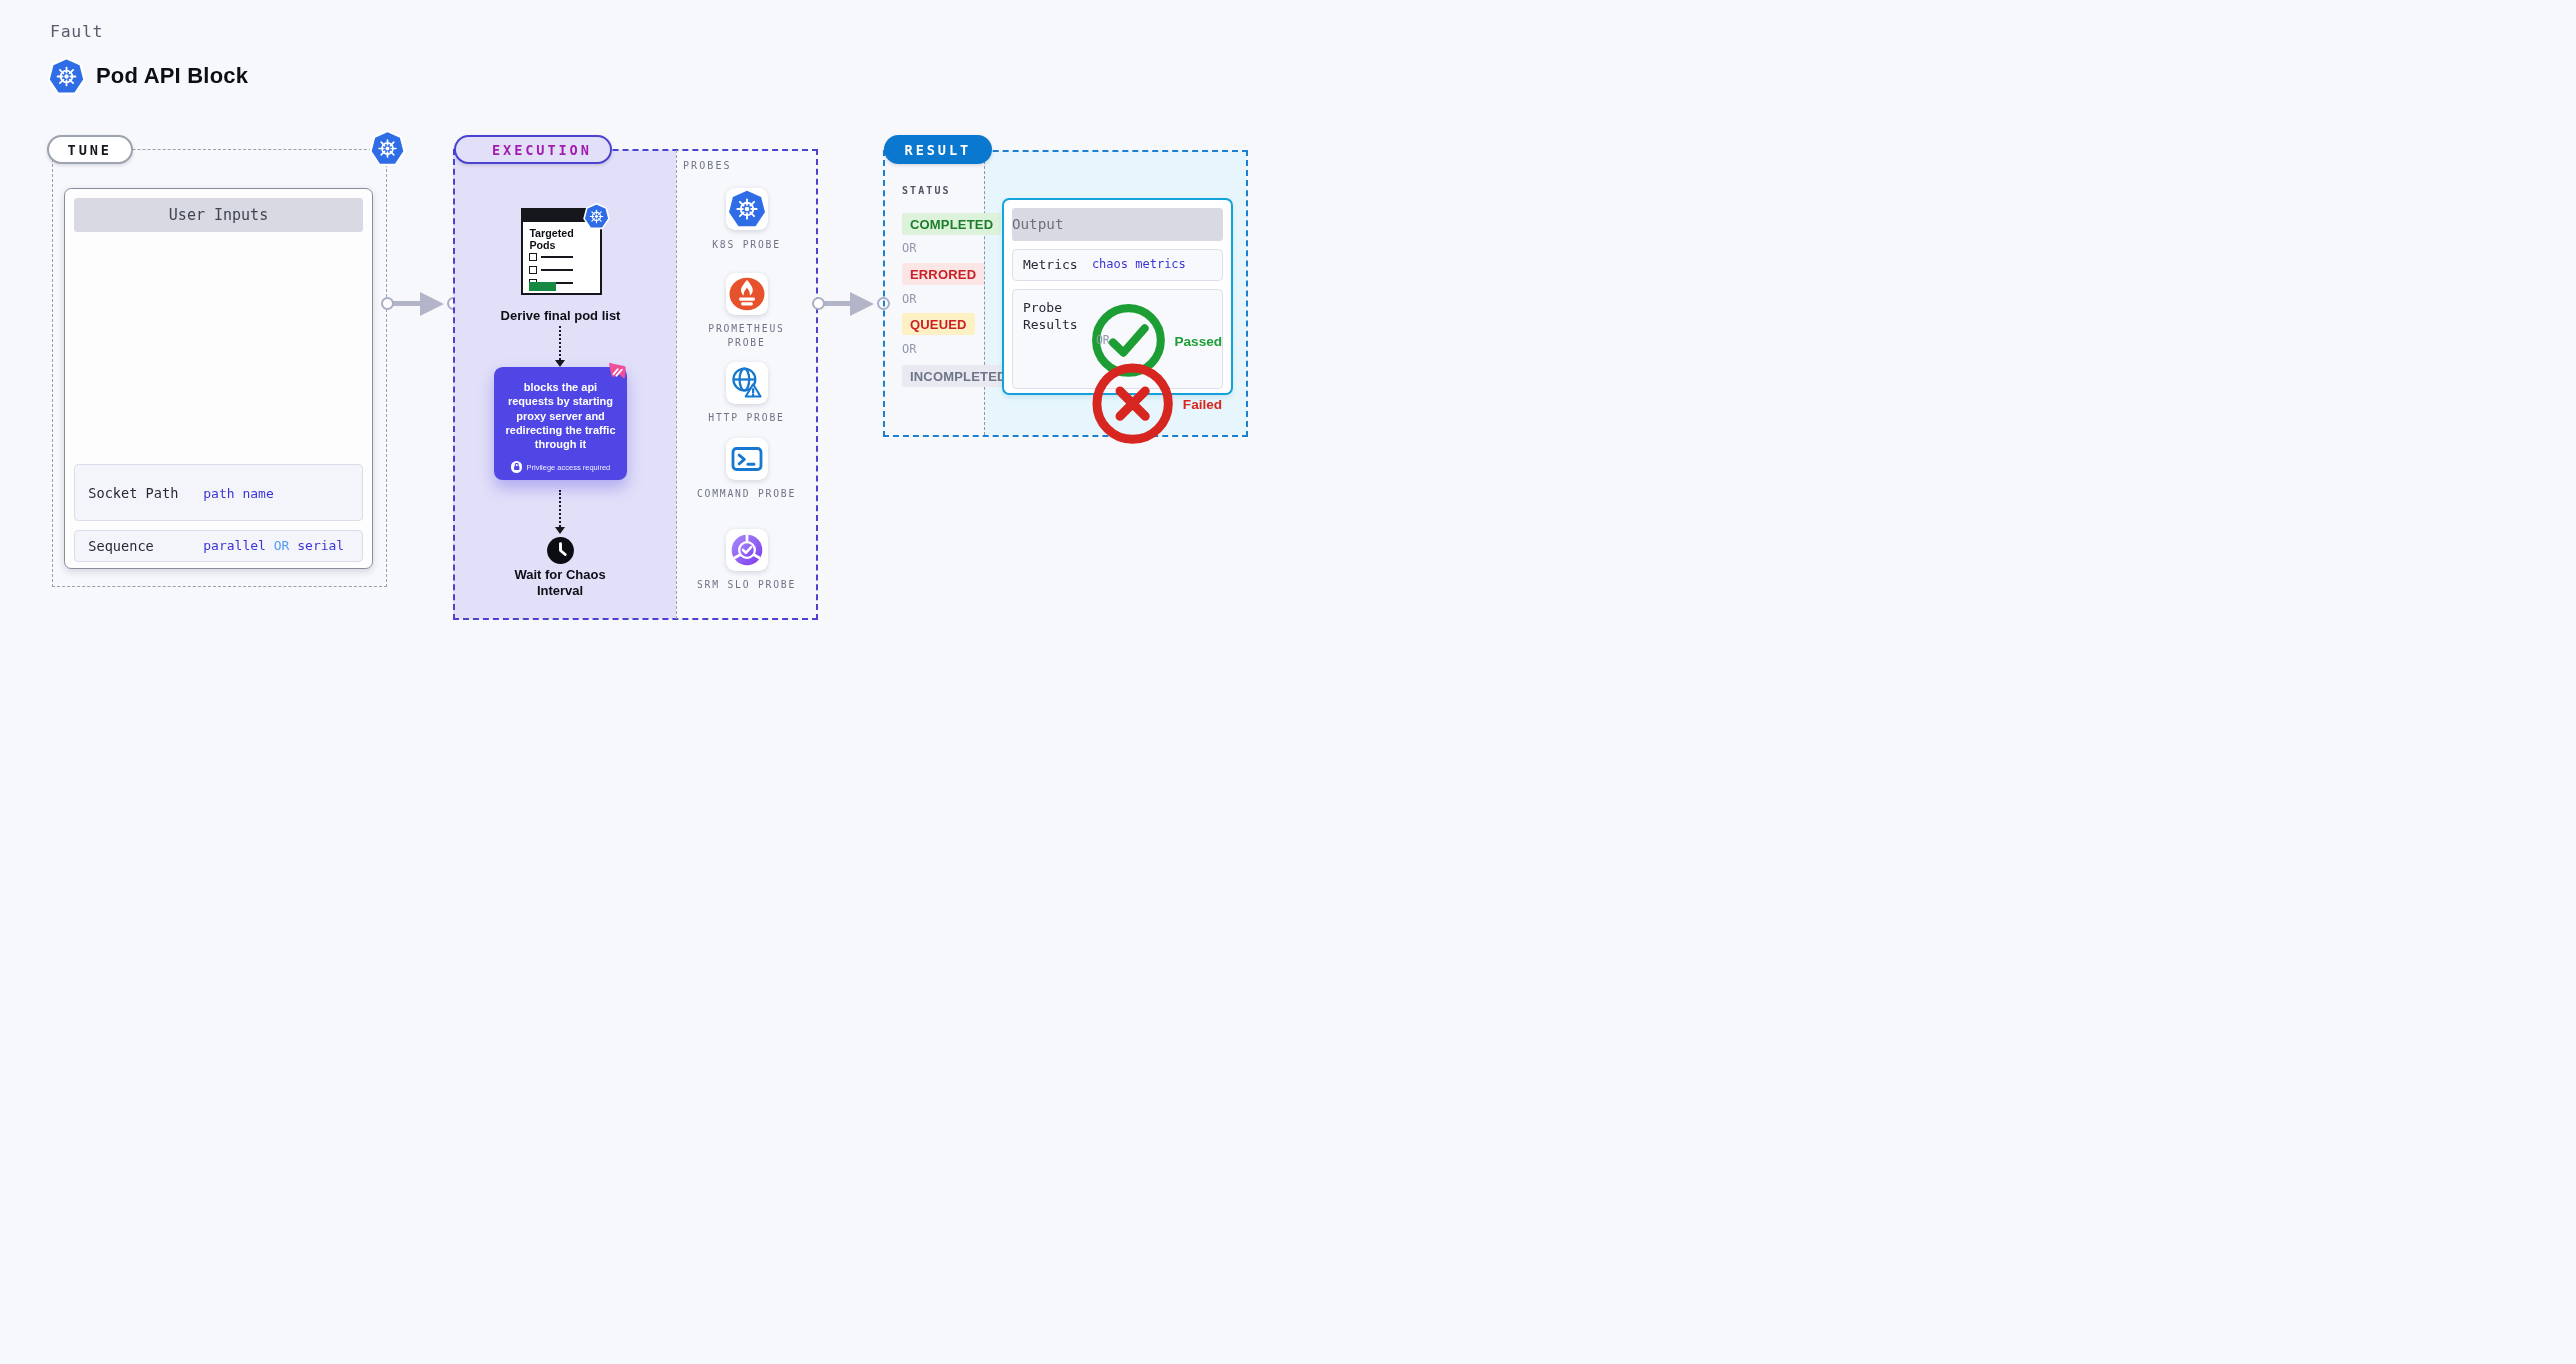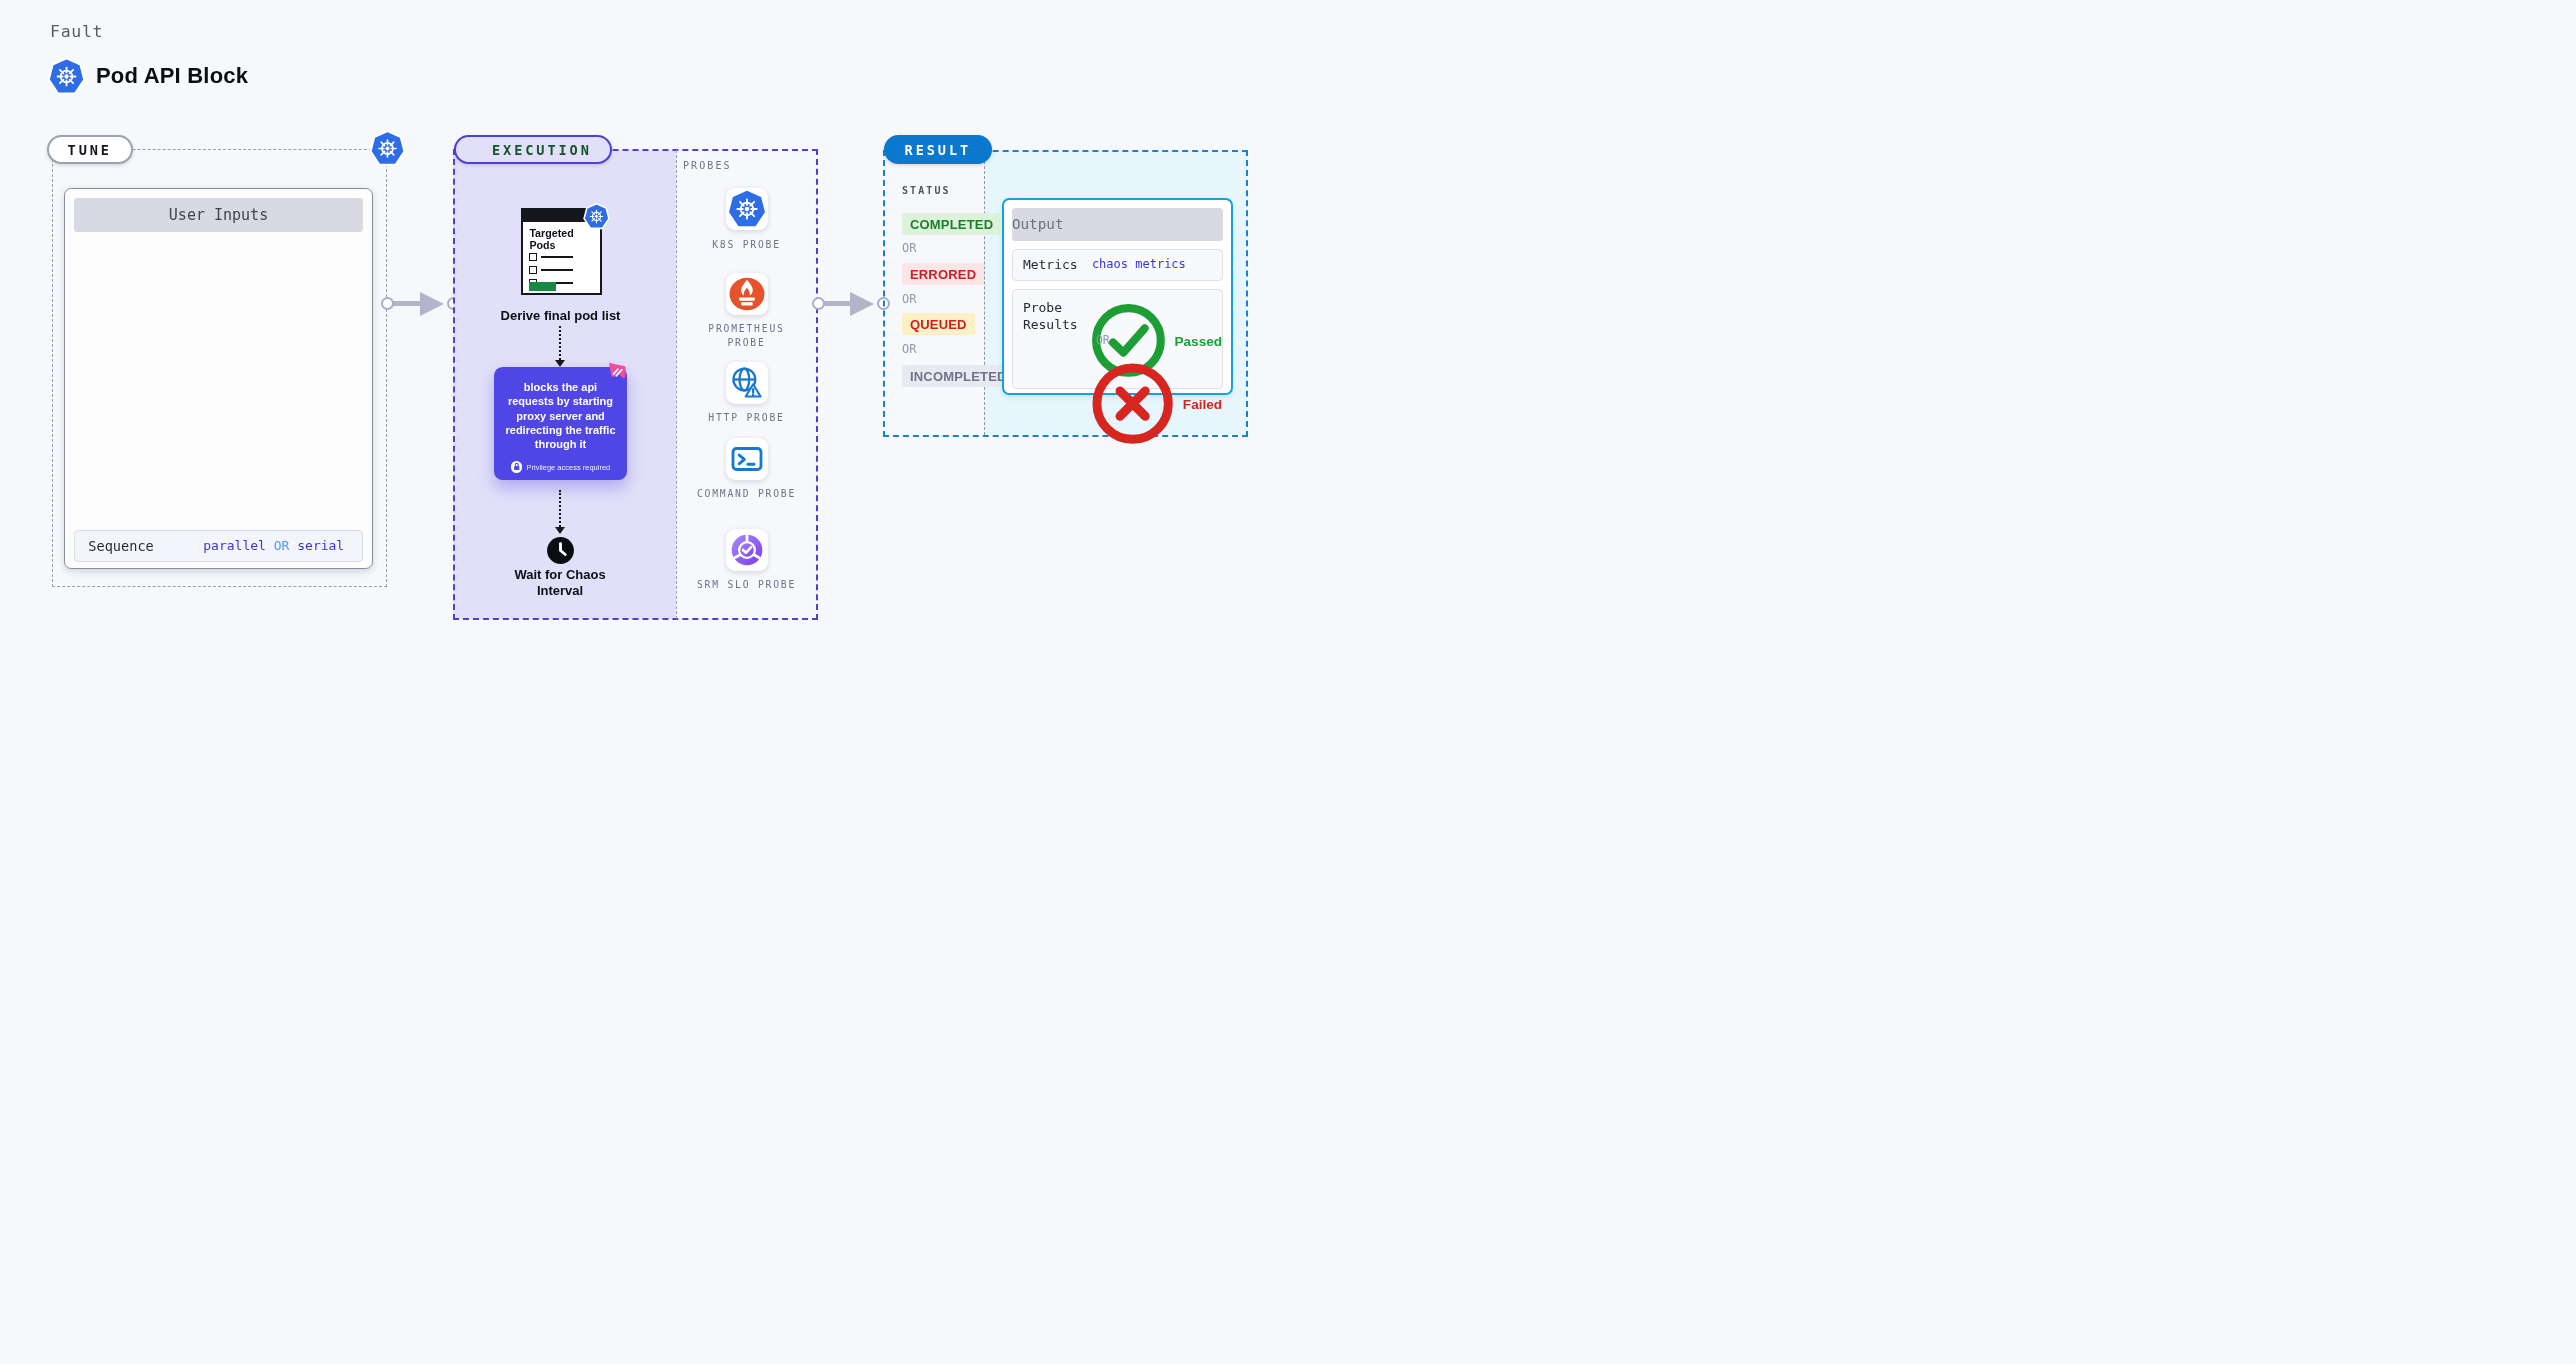--- a/index.html
+++ b/index.html
@@ -26,21 +26,21 @@
   .res-fill   { left:985px; top:151px; width:262px; height:284px; background:#e7f6fc; }
   .res-box    { left:883px; top:150px; width:365px; height:287px; border:2.1px dashed #1b7fd2; }
   .res-divider{ left:984px; top:151px; height:284px; width:0; border-left:1.4px dashed #8e93a5; }
 
   .pill {
     height:29px; line-height:26px; border-radius:15px; padding:0 18.6px;
     font-size:13.6px; font-weight:bold; letter-spacing:2.9px;
     box-shadow:0 1.4px 3.6px rgba(20,25,60,.15);
   }
   .tune-pill { left:47px; top:135px; background:#fff; border:2.1px solid #9aa3ae; color:#16181d; }
-  .exec-pill { left:454px; top:135px; background:#e2e0f8; border:2.1px solid #4b43d0; color:#14532d;padding-left:36px; }
+  .exec-pill { left:454px; top:135px; background:#e2e0f8; border:2.1px solid #4b43d0; color:#a21caf;padding-left:36px; }
   .res-pill  { left:884px; top:135px; background:#0b78cf; border:2.1px solid #0b78cf; color:#fff; }
 
   .corner-k8s { left:369px; top:130px; width:37px; height:37px; }
 
   
   .ui-card {
     left:64px; top:188px; width:309px; height:381px;
     background:#fdfdfe; border:1.4px solid #878c99; border-radius:7.2px;
     box-shadow:0 2.9px 7.2px rgba(30,35,60,.15);
   }
@@ -170,20 +170,24 @@
         <line x1="58" y1="42" x2="67" y2="33"></line>
     </g>
       <circle cx="50" cy="50" r="5.5" fill="#fff"></circle>
     </svg></div>
 
 <div class="abs ui-card">
   <div class="ui-head mono">User Inputs</div>
 
 
 
+  <div class="ui-row row-socket mono">
+    <div class="row-label" style="top:19.3px;">Socket Path</div>
+    <div class="blue-val" style="top:21px; left:128px;">path name</div>
+  </div>
 
   <div class="ui-row row-sequence mono">
     <div class="row-label" style="top:6.4px;">Sequence</div>
     <div class="blue-val" style="top:7.2px; left:128px;">
       <span>parallel</span>
       <span class="lite-blue">OR</span>
       <span>serial</span>
     </div>
   </div>
 </div>

